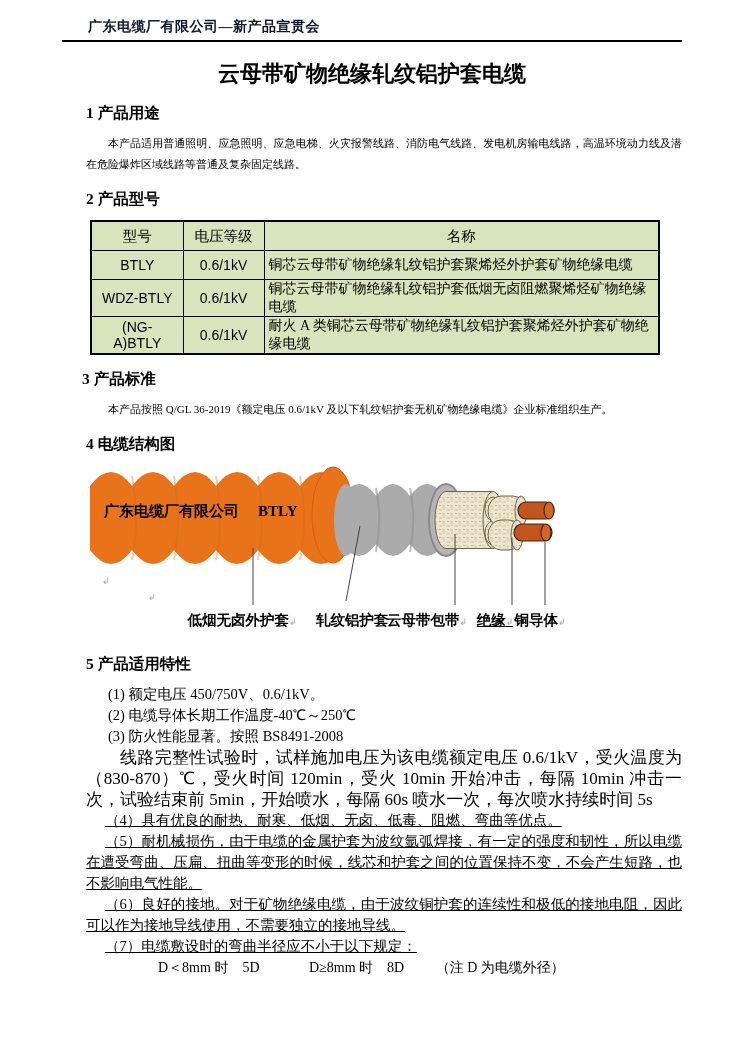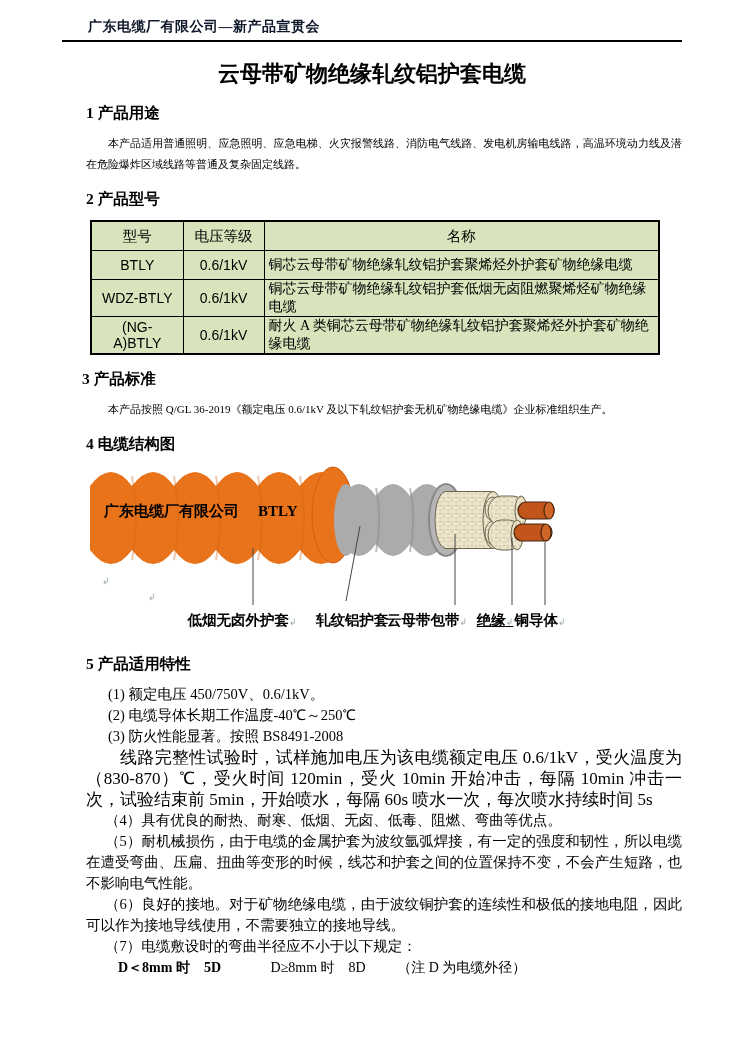--- a/index.html
+++ b/index.html
@@ -82,23 +82,23 @@
     font-size:14.5px;
     font-weight:bold;
     white-space:nowrap;
   }
   .pmark { font-size:9px; color:#9aa; font-weight:normal; }
   .stray-mark { position:absolute; font-size:9px; color:#9aa; }
 
   
   .feat-item   { font-size:14.5px; line-height:21px; margin:0 0 0 46px; }
   .feat-para   { font-size:17px; line-height:21px; margin:0 0 0 24px; text-indent:2em; text-align:justify; }
-  .feat-item47 { font-size:14.5px; line-height:21px; margin:0 0 0 24px; text-indent:19px; text-align:justify; }
+  .feat-item47 { font-size:14.5px; line-height:21px; margin:0 0 0 24px; text-indent:19px; text-align:justify;text-decoration:underline; }
   .bend-line   { font-size:14px; line-height:22px; margin:0 0 0 24px; font-family:"Liberation Serif", serif; }
-  .bend-line .b1 { margin-left:32px;font-weight:bold; }
+  .bend-line .b1 { margin-left:72px; }
   .bend-line .b2 { margin-left:46px; }
   .bend-line .b3 { margin-left:28px; }
 </style>
 </head>
 <body>
 
 <div class="page">
 
   <div class="doc-header">广东电缆厂有限公司—新产品宣贯会</div>
   <div class="head-rule"></div>

